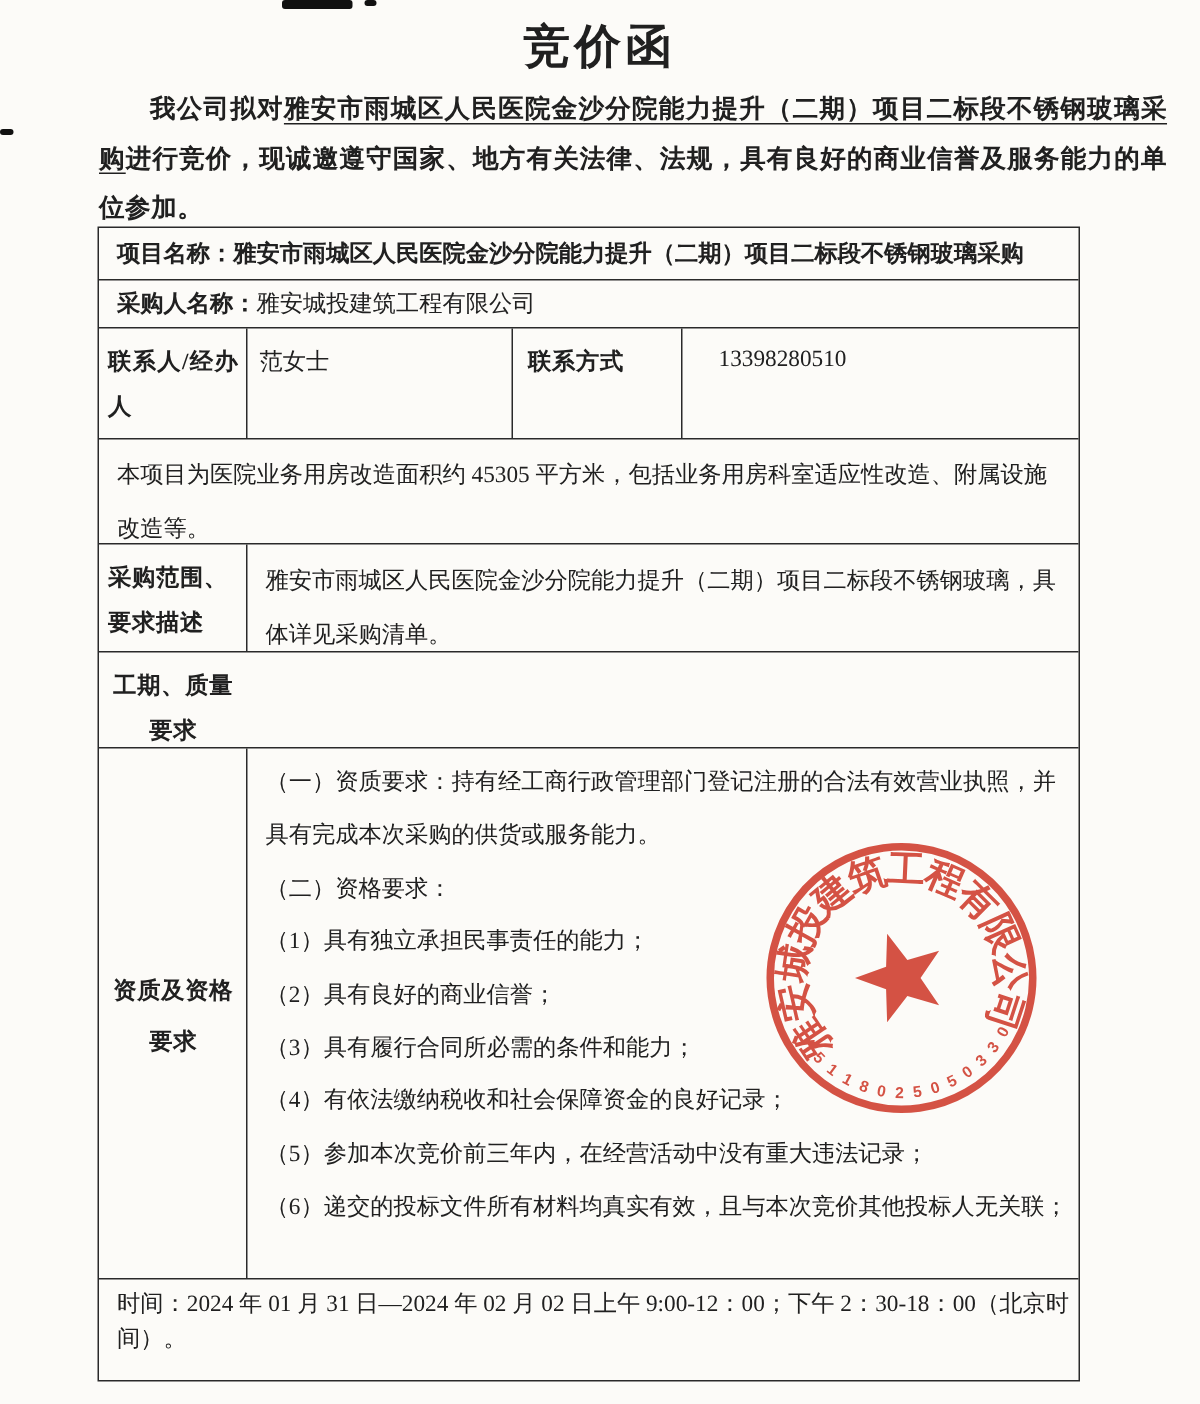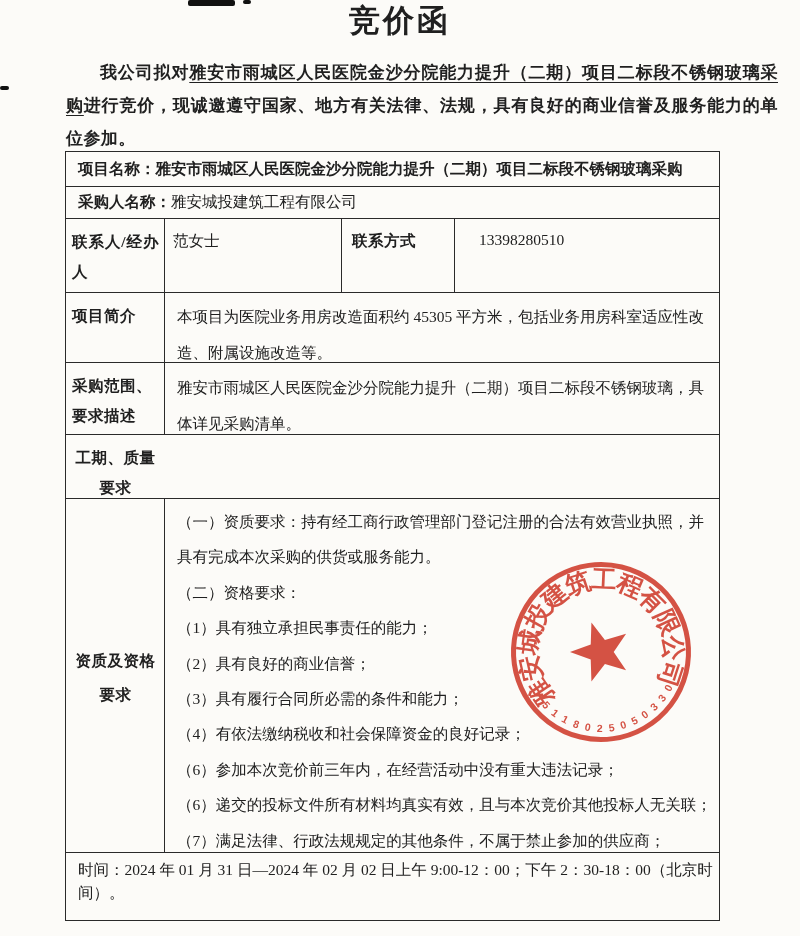--- a/index.html
+++ b/index.html
@@ -12,21 +12,21 @@
     font-family:"Liberation Serif","DejaVu Serif",serif;
     color:#202020;
   }
   
   .artifact{position:absolute;background:#111;border-radius:2px;}
   .artifact-top{left:188px;top:0;width:47px;height:6px;}
   .artifact-top2{left:243px;top:0;width:8px;height:4px;}
   .artifact-left{left:0;top:86px;width:9px;height:4px;}
 
   .title{
-    position:absolute;top:0;left:0;width:100%;
+    position:absolute;top:10px;left:0;width:100%;
     margin:0;text-align:center;
     font-size:31px;font-weight:bold;letter-spacing:3px;
   }
   .intro{
     position:absolute;top:56px;left:66px;width:712px;
     margin:0;font-size:17px;font-weight:bold;
     line-height:33px;letter-spacing:0.4px;
     text-indent:2em;text-align:justify;
   }
   .intro .u{text-decoration:underline;text-underline-offset:4px;}
@@ -117,21 +117,20 @@
     </div>
 
     <div class="row r3">
       <div class="cell lblcell lbl-justify">联系人/经办人</div>
       <div class="cell c-contact">范女士</div>
       <div class="cell c-methlbl">联系方式</div>
       <div class="cell c-phone">13398280510</div>
     </div>
 
     <div class="row r4">
-      <div class="cell lblcell">项目简介</div>
       <div class="cell valcell">本项目为医院业务用房改造面积约 45305 平方米，包括业务用房科室适应性改造、附属设施改造等。</div>
     </div>
 
     <div class="row r5">
       <div class="cell lblcell">采购范围、要求描述</div>
       <div class="cell valcell">雅安市雨城区人民医院金沙分院能力提升（二期）项目二标段不锈钢玻璃，具体详见采购清单。</div>
     </div>
 
     <div class="row r6">
       <div class="cell lblcell lbl-center">工期、质量要求</div>
@@ -139,23 +138,22 @@
 
     <div class="row r7">
       <div class="cell lblcell lbl-center lbl-middle">资质及资格要求</div>
       <div class="cell valcell">
         <p>（一）资质要求：持有经工商行政管理部门登记注册的合法有效营业执照，并具有完成本次采购的供货或服务能力。</p>
         <p>（二）资格要求：</p>
         <p>（1）具有独立承担民事责任的能力；</p>
         <p>（2）具有良好的商业信誉；</p>
         <p>（3）具有履行合同所必需的条件和能力；</p>
         <p>（4）有依法缴纳税收和社会保障资金的良好记录；</p>
-        <p>（6）参加本次竞价前三年内，在经营活动中没有重大违法记录；</p>
+        <p>（5）参加本次竞价前三年内，在经营活动中没有重大违法记录；</p>
         <p>（6）递交的投标文件所有材料均真实有效，且与本次竞价其他投标人无关联；</p>
-        <p>（7）满足法律、行政法规规定的其他条件，不属于禁止参加的供应商；</p>
       </div>
     </div>
 
     <div class="row r8">
       <div class="cell valcell">时间：2024 年 01 月 31 日—2024 年 02 月 02 日上午 9:00-12：00；下午 2：30-18：00（北京时间）。</div>
     </div>
 
   </div>
 
   <div class="stamp" id="stamp" style="color: rgb(210, 59, 44);">

